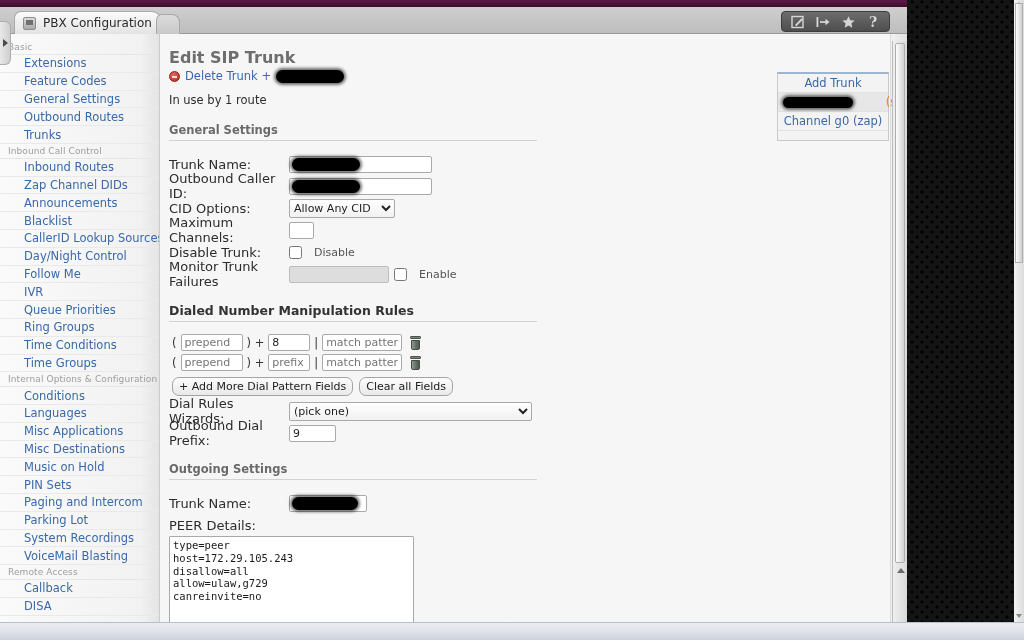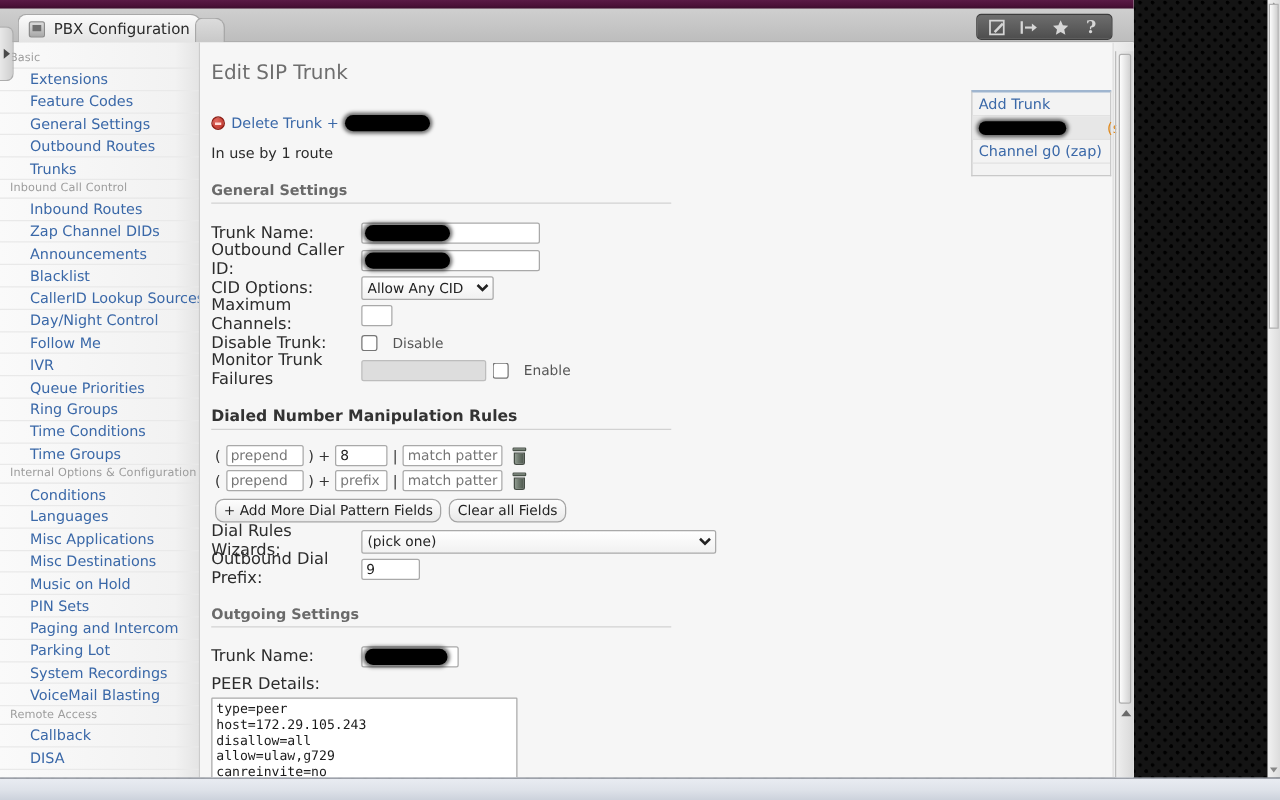--- a/index.html
+++ b/index.html
@@ -146,22 +146,22 @@
 
   
   #content {
     flex: 1 1 auto;
     position: relative;
     background: #f6f6f6;
     padding: 14px 0 0 9px;
     overflow: hidden;
   }
   #page-title {
-    font-size: 16px; font-weight: normal; color: #6e6e6e;
-    margin: 0 0 24px 0;
+    font-size: 16px; font-weight: bold; color: #6e6e6e;
+    margin: 0 0 2px 0;
   }
   #delete-row {
     display: flex; align-items: center; gap: 5px;
     margin-bottom: 10px;
   }
   .del-icon {
     width: 11px; height: 11px; border-radius: 50%;
     background: radial-gradient(circle at 35% 30%, #e06a60, #b82a20);
     border: 1px solid #8d1d15;
     position: relative;
@@ -295,20 +295,21 @@
     border-top: 2px solid #9fb5cf;
   }
   .rp-item {
     font-size: 11.5px;
     color: #3a68a8;
     padding: 2px 5px;
     border-bottom: 1px solid #e2e2e2;
     white-space: nowrap;
     position: relative;
     cursor: pointer;
+    text-align: center;
   }
   .rp-item.sel { background: #e7e7e7; }
   .rp-item .sipTag { color: #e08a1e; margin-left: 29px; }
   .rp-item .redact { height: 11px; }
   .rp-pad { height: 9px; }
 
   
   #contentedge {
     position: absolute; right: 0; top: 0; bottom: 0;
     width: 17px;
@@ -554,21 +555,21 @@
       </div>
 
       <div class="btnrow">
         <button class="gbtn">+ Add More Dial Pattern Fields</button>
         <button class="gbtn">Clear all Fields</button>
       </div>
 
       <div class="frow">
         <span class="flabel">Dial Rules Wizards:</span>
         <span class="fctrl">
-          <select class="sel" id="wiz-select" style="width:284px;"><option>(pick one)</option><option>Simple 10 digit</option><option>Simple 7 digit</option><option>11 digit</option></select>
+          <select class="sel" id="wiz-select" style="width:243px;"><option>(pick one)</option><option>Simple 10 digit</option><option>Simple 7 digit</option><option>11 digit</option></select>
         </span>
       </div>
 
       <div class="frow">
         <span class="flabel">Outbound Dial Prefix:</span>
         <span class="fctrl">
           <input class="txt" type="text" style="width: 47px;" value="9">
         </span>
       </div>
 

